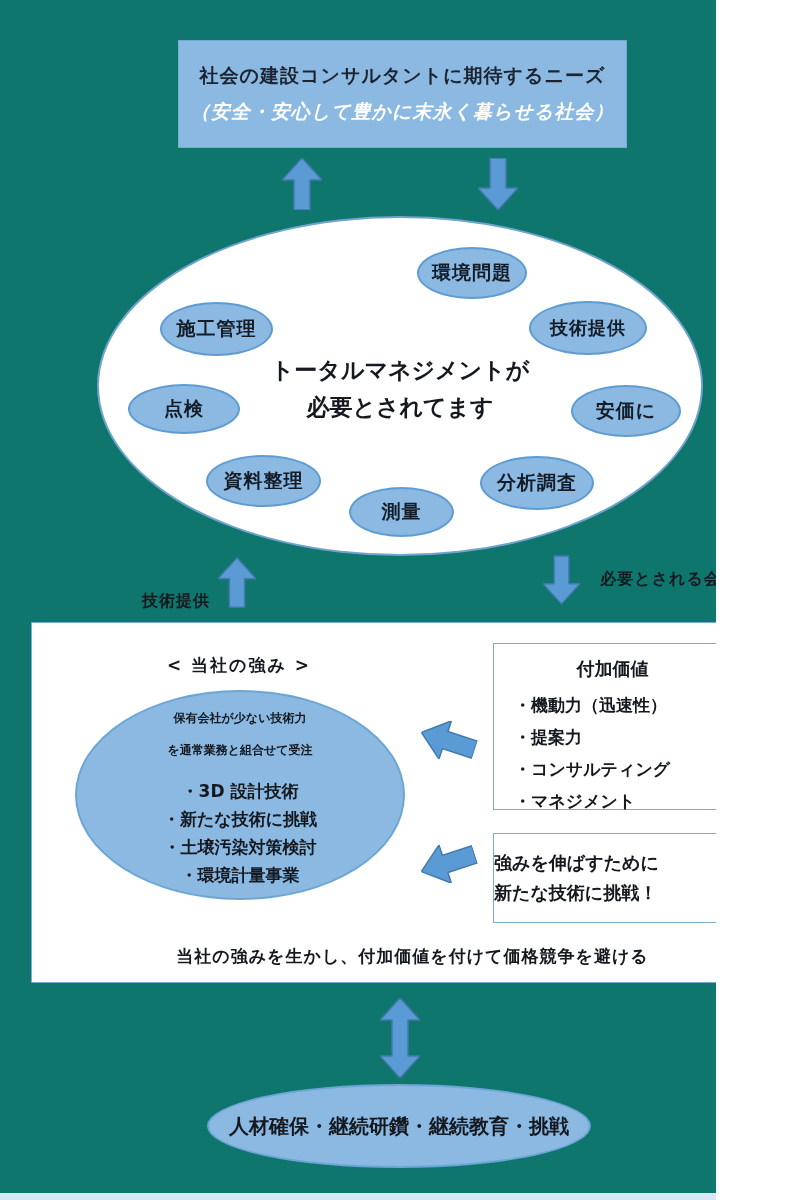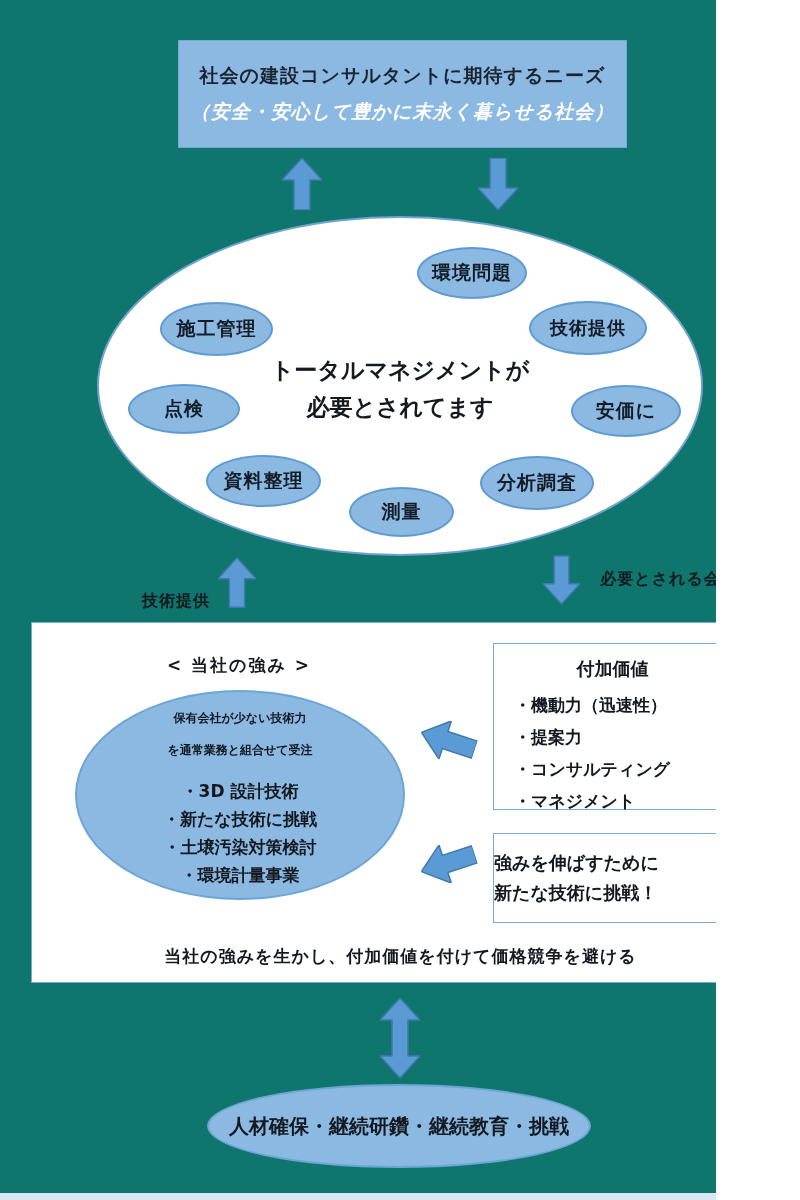--- a/index.html
+++ b/index.html
@@ -55,21 +55,21 @@
   .value-box .vtitle{text-align:center;font-size:18px;font-weight:bold;margin-top:13px;color:#14181f;}
   .value-box .vbullets{margin:8px 0 16px 20px;}
   .value-box .vbullets div{font-size:17px;font-weight:bold;line-height:32px;color:#14181f;}
 
   .challenge-box{position:absolute;left:493px;top:833px;width:239px;height:90px;
     background:#ffffff;border:1px solid #7aabd4;box-sizing:border-box;
     display:flex;flex-direction:column;align-items:flex-start;justify-content:center;}
   .challenge-box div{font-size:18px;font-weight:bold;line-height:30px;color:#14181f;}
 
   .bottom-note{position:absolute;left:31px;top:945px;width:739px;text-align:center;
-    font-size:17px;font-weight:bold;color:#14181f;letter-spacing:1px;}
+    font-size:17px;font-weight:bold;color:#14181f;letter-spacing:1px;padding-left:12px;}
 
   
   .foundation-ellipse{position:absolute;left:207px;top:1084px;width:384px;height:84px;
     background:#8bb9e2;border:2px solid #6ba6d6;border-radius:50%;box-sizing:border-box;
     display:flex;align-items:center;justify-content:center;
     font-size:20px;font-weight:bold;color:#14181f;}
 
   .edge-strip{position:absolute;left:0;top:1193px;width:800px;height:7px;background:#d9e7f5;}
 </style>
 </head>

